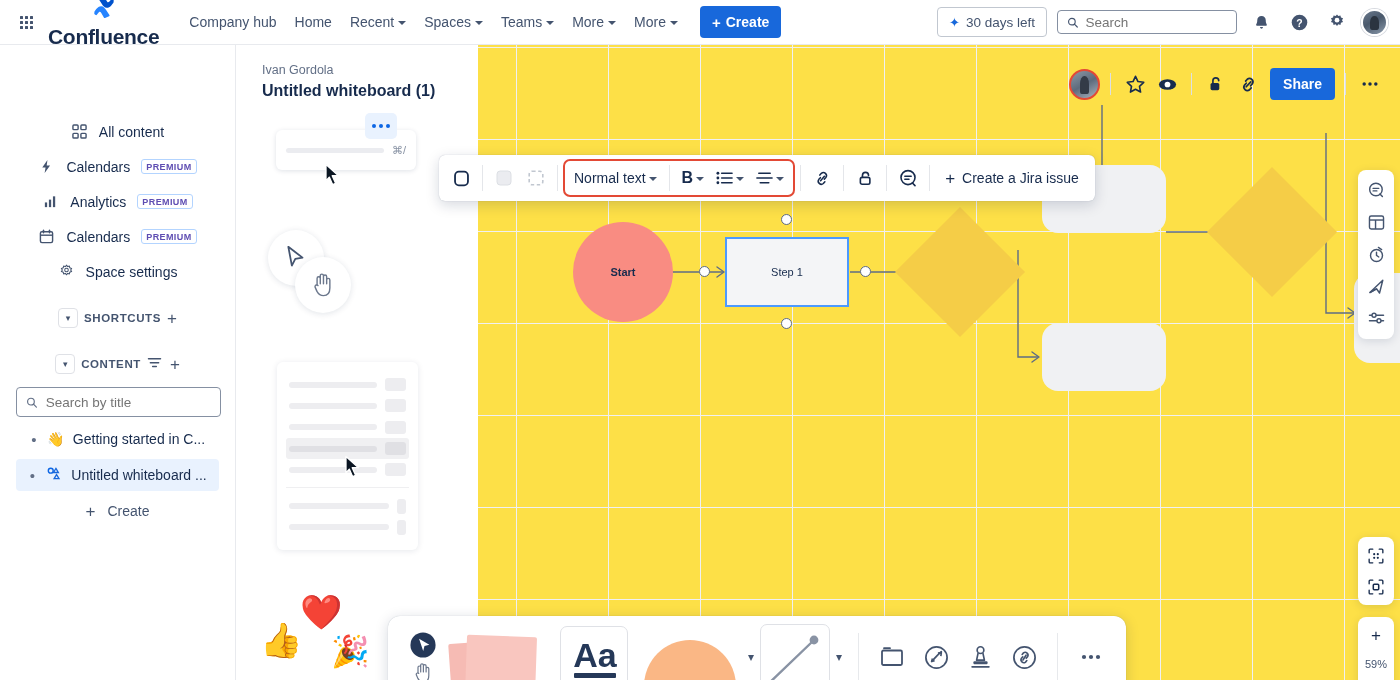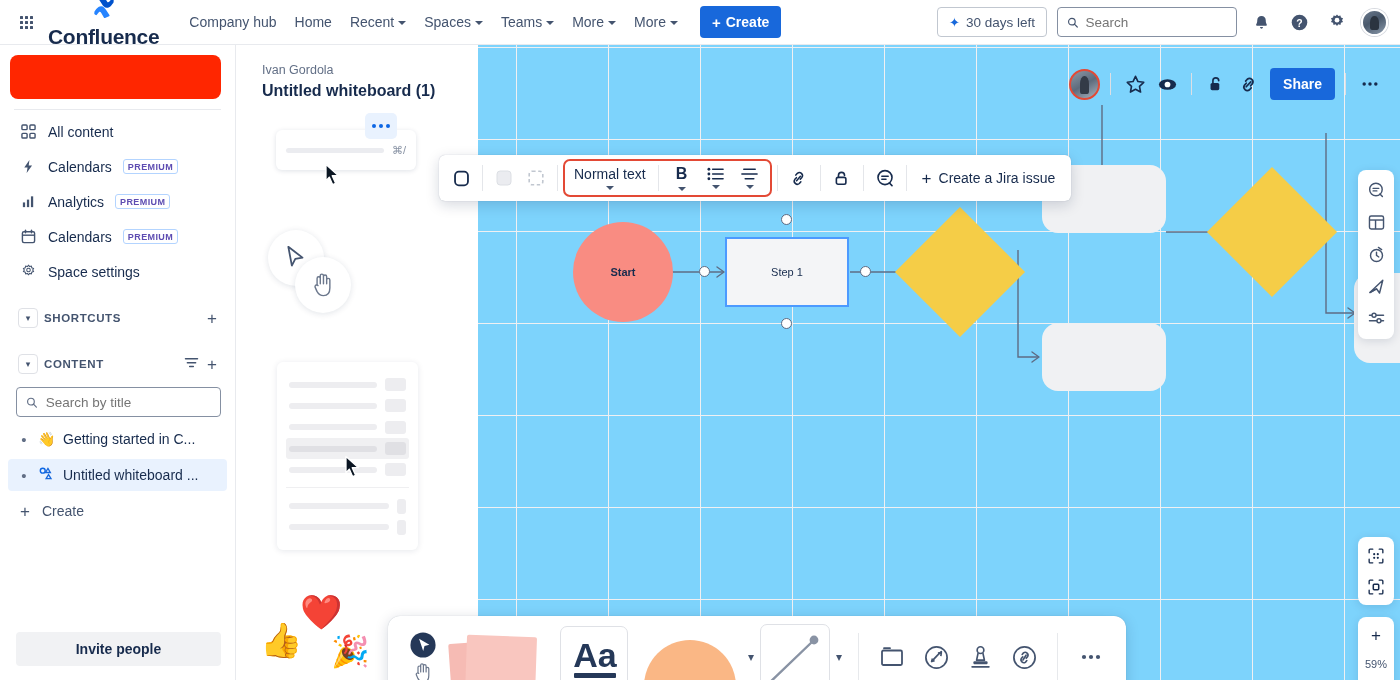--- a/index.html
+++ b/index.html
@@ -39,21 +39,21 @@
     height: 32px; border-radius: 4px; padding: 0 12px; display: flex; align-items: center; gap: 5px;
     cursor: pointer; border: none;
   }
   .topnav-right { margin-left: auto; display: flex; align-items: center; gap: 10px; }
   .trial-pill {
     border: 1px solid #C1C7D0; border-radius: 4px; height: 30px; display: flex; align-items: center;
     gap: 6px; padding: 0 11px; font-size: 13.5px; color: #44546F; cursor: pointer; background:#fff;
   }
   .trial-pill .spark { color: #1868DB; font-size: 13px; }
   .searchbox {
-    border: 1px solid #8590A2; border-radius: 4px; height: 30px; width: 180px;
+    border: 1px solid #8590A2; border-radius: 4px; height: 24px; width: 180px;
     display: flex; align-items: center; gap: 7px; padding: 0 9px; cursor: text; background: #fff;
   }
   .searchbox input {
     border: none; outline: none; font-size: 13.5px; color: #44546F; width: 100%;
     font-family: "Liberation Sans", sans-serif; background: transparent;
   }
   .icon-btn {
     width: 28px; height: 28px; display: flex; align-items: center; justify-content: center;
     border-radius: 50%; cursor: pointer; color: #44546F;
   }
@@ -65,21 +65,21 @@
   }
   .avatar-nav::after{
     content:""; position:absolute; left:30%; top:22%; width:38%; height:62%;
     background:#2b3440; border-radius:45% 45% 20% 20%;
   }
 
   
   .sidebar {
     position: absolute; top: 45px; left: 0; width: 236px; height: 635px;
     background: #fff; border-right: 1px solid #e8eaee; z-index: 40;
-    display: flex; flex-direction: column;
+    display: flex; flex-direction: column; align-items: center;
   }
   .space-banner {
     margin: 10px 14px 0 10px; height: 44px; border-radius: 8px;
     background: #FF2600;
   }
   .side-divider { height: 1px; background: #e8eaee; margin: 10px 14px 4px 14px; }
   .side-item {
     height: 35px; display: flex; align-items: center; gap: 11px; padding: 0 12px;
     margin: 0 8px; border-radius: 4px; cursor: pointer; font-size: 14px; color: #172B4D;
   }
@@ -118,21 +118,21 @@
   .invite-wrap { margin-top: auto; padding: 0 14px 14px 16px; }
   .invite-btn {
     width: 100%; height: 34px; background: #F1F2F4; border: none; border-radius: 4px;
     font-size: 14px; font-weight: 600; color: #172B4D; cursor: pointer;
     font-family: "Liberation Sans", sans-serif;
   }
 
   
   .canvas {
     position: absolute; top: 45px; left: 236px; width: 1164px; height: 635px;
-    background: #7dd3fc; overflow: hidden;
+    background: #fde047; overflow: hidden;
   }
   .grid-layer {
     position: absolute; inset: 0;
     background-image:
       linear-gradient(to right, #f0f0f2 1px, transparent 1px),
       linear-gradient(to bottom, #f0f0f2 1px, transparent 1px);
     background-size: 92px 92px;
     background-position: 4px 2px;
   }
   .white-pad {
@@ -181,21 +181,21 @@
   .sk-row.sm .sq { width: 9px; height: 15px; }
 
   
   .text-toolbar {
     position: absolute; left: 203px; top: 110px; height: 46px; z-index: 45;
     background: #fff; border-radius: 6px; box-shadow: 0 4px 14px rgba(9,30,66,.17), 0 0 1px rgba(9,30,66,.3);
     display: flex; align-items: center; padding: 0 6px;
   }
   .tb-btn {
     height: 32px; min-width: 32px; display: flex; align-items: center; justify-content: center;
-    border-radius: 4px; cursor: pointer; color: #44546F; padding: 0 5px; gap: 3px; flex-direction: column;
+    border-radius: 4px; cursor: pointer; color: #44546F; padding: 0 5px; gap: 3px;
   }
   .tb-sep { width: 1px; height: 26px; background: #e4e6ea; margin: 0 5px; }
   .tb-highlight {
     border: 2px solid #E34935; border-radius: 7px; display: flex; align-items: center;
     padding: 2px 4px; gap: 2px; height: 38px;
   }
   .tb-text { font-size: 14px; color: #172B4D; white-space: nowrap; }
   .jira-btn { display: flex; align-items: center; gap: 7px; padding: 0 10px; height: 32px; border-radius: 4px; cursor: pointer;}
 
   
@@ -476,23 +476,20 @@
           </svg>
       </span>
       <span>Untitled whiteboard ...</span>
     </div>
 
     <div class="tree-item" style="padding-left:12px;gap:12px;">
       <span style="font-size:17px;color:#44546F;line-height:1;">+</span>
       <span style="color:#44546F;">Create</span>
     </div>
 
-    <div class="invite-wrap">
-      <button class="invite-btn">Invite people</button>
-    </div>
   </div>
 
   <div class="canvas">
     <div class="grid-layer dim"></div>
     <div class="white-pad dim"></div>
 
     <div class="wb-header">
       <div class="wb-owner">Ivan Gordola</div>
       <div class="wb-title">Untitled whiteboard (1)</div>
     </div>

